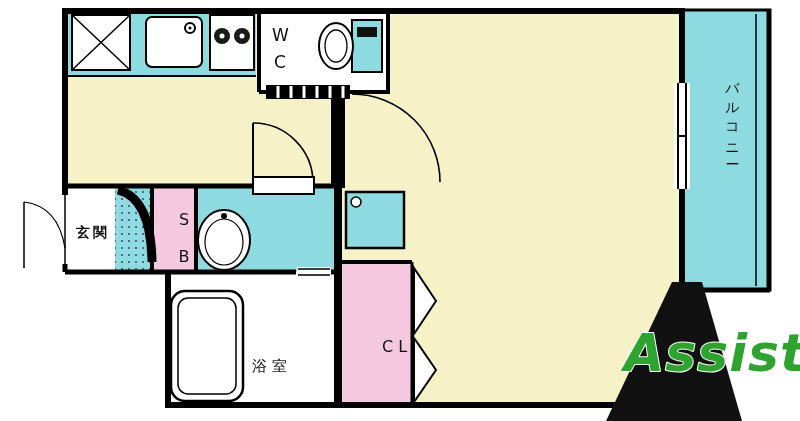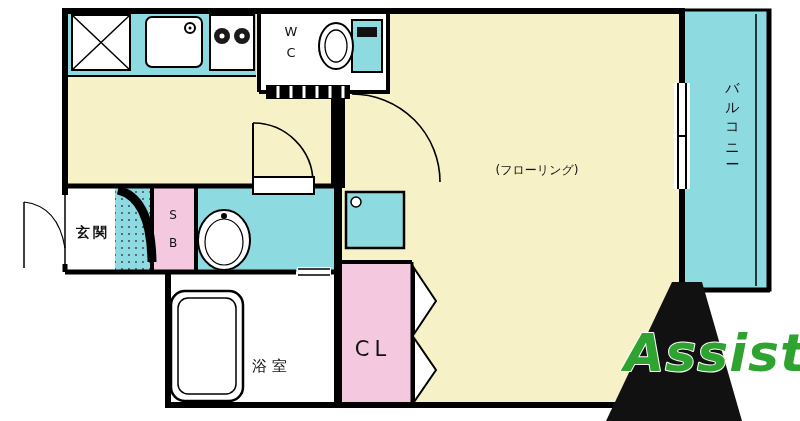--- a/index.html
+++ b/index.html
@@ -14,25 +14,25 @@
   .wall{stroke:var(--wall);fill:none;}
   .thin{stroke:var(--wall);fill:none;}
   .fixture{fill:#ffffff;stroke:var(--wall);}
   .stack{word-break:break-all;text-align:center;}
   .vtext{writing-mode:vertical-rl;}
   #main-room-label{left:447px;top:155px;width:180px;text-align:center;}
   #main-room-name{font-size:21px;letter-spacing:14px;text-indent:14px;}
   #main-room-size{font-size:18px;margin-top:5px;letter-spacing:2px;}
   #main-room-floor{font-size:12px;margin-top:7px;}
   #balcony-label{left:724px;top:72px;height:180px;font-size:14px;letter-spacing:5px;}
-  #wc-label{left:283px;top:22px;width:16px;font-size:13px;line-height:1.6;}
+  #wc-label{left:272px;top:22px;width:16px;font-size:17px;line-height:1.6;}
   #genkan-label{left:76px;top:224px;font-size:14px;letter-spacing:3px;font-weight:bold;}
-  #sb-label{left:166px;top:202px;width:14px;font-size:12px;line-height:2.3;}
+  #sb-label{left:177px;top:202px;width:14px;font-size:16px;line-height:2.3;}
   #bath-label{left:252px;top:341px;font-size:15px;letter-spacing:5px;margin-top:16px;}
-  #cl-label{left:343px;top:337px;width:60px;text-align:center;font-size:21px;letter-spacing:5px;}
+  #cl-label{left:343px;top:337px;width:60px;text-align:center;font-size:16px;letter-spacing:5px;padding-left:24px;}
 </style>
 </head>
 <body>
 
 <div id="stage">
 
 <svg id="plan-svg" viewBox="0 0 800 421" width="800" height="421">
   <defs>
     <pattern id="dots" width="7" height="7" patternUnits="userSpaceOnUse">
       <circle cx="3" cy="3" r="0.9" fill="#335"></circle>
@@ -101,21 +101,20 @@
   <polygon points="414,338 414,402 436,370" fill="#fff" stroke="var(--wall)" stroke-width="2"></polygon>
 
   <rect x="674" y="83" width="16" height="106" fill="#fff"></rect>
   <path class="thin" stroke-width="2" d="M678,83 V189 M686,83 V189 M678,136 H686"></path>
 
   <polygon points="672,282 702,282 742,421 606,421" fill="#111"></polygon>
   <text x="624" y="371" font-size="52" font-weight="bold" style="font-style:italic" fill="var(--logo_green)" stroke="#ffffff" stroke-width="2" paint-order="stroke" stroke-linejoin="round" letter-spacing="1">Assist</text>
 </svg>
 
 <div class="label" id="main-room-label">
-  <div id="main-room-floor">(フローリング)</div>
 </div>
 <div class="label vtext" id="balcony-label">バルコニー</div>
 <div class="label stack" id="wc-label">WC</div>
 <div class="label" id="genkan-label">玄関</div>
 <div class="label stack" id="sb-label">SB</div>
 <div class="label" id="bath-label">浴室</div>
 <div class="label" id="cl-label">CL</div>
 
 </div>
 

